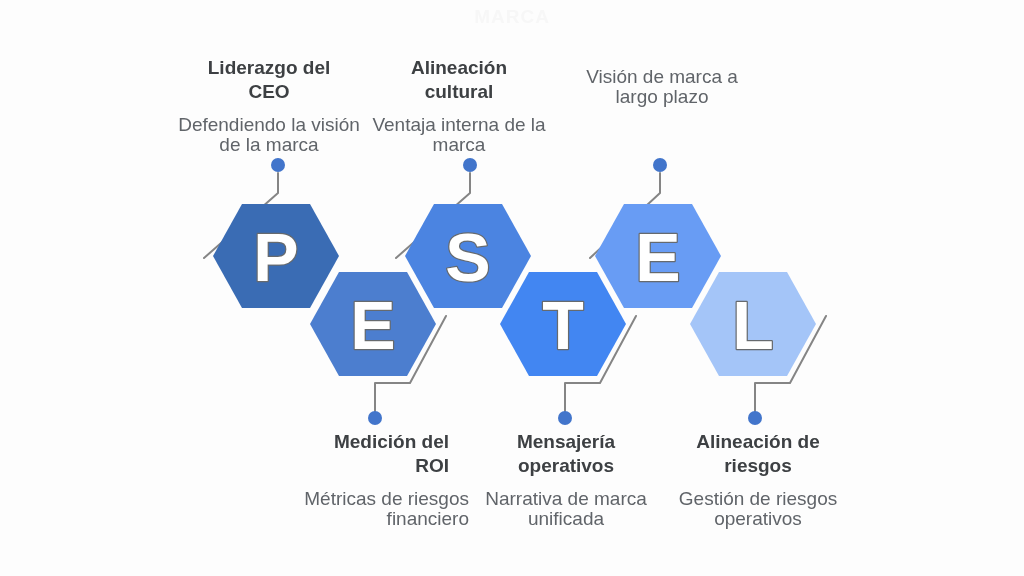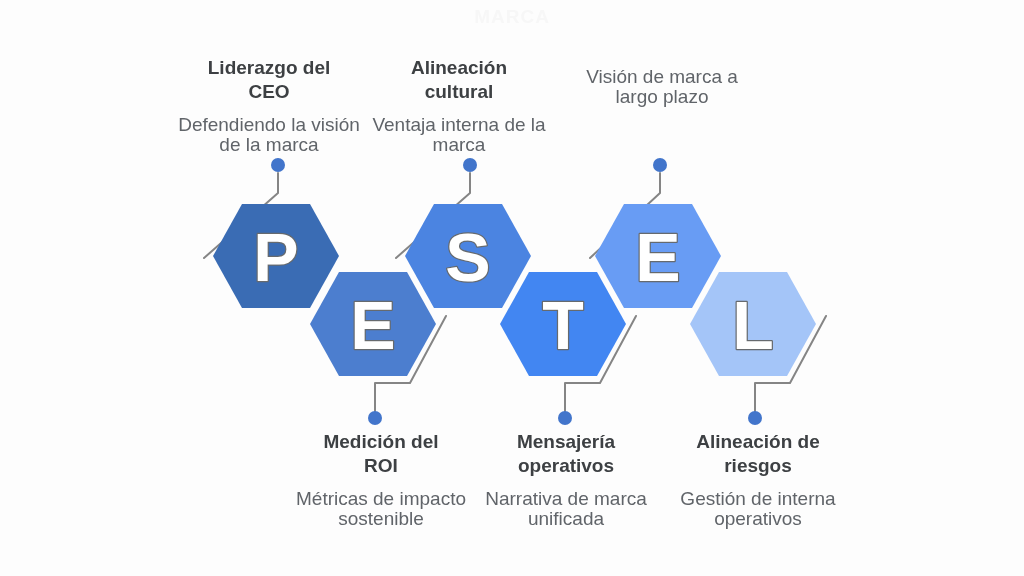--- a/index.html
+++ b/index.html
@@ -32,21 +32,21 @@
     font-size:19px;line-height:24px;font-weight:bold;color:#3d4043;
   }
   .callout .subtitle{
     margin-top:11px;
     font-size:19px;line-height:20px;color:#606469;
   }
   
   .c-top{top:56px;}
   .c-bottom{top:430px;}
   .c1{left:174px;} .c2{left:364px;} .c3{left:567px;}
-  .c4{left:286px;} .c5{left:471px;} .c6{left:663px;}
+  .c4{left:279px;text-align:right;} .c5{left:471px;} .c6{left:663px;}
 </style>
 </head>
 <body>
 
 <div class="stage">
 
   <div class="watermark">MARCA</div>
 
   <svg class="diagram-svg" width="1024" height="576" viewBox="0 0 1024 576" xmlns="http://www.w3.org/2000/svg">
 
@@ -87,24 +87,24 @@
   <div class="callout c-top c2">
     <div class="title">Alineación cultural</div>
     <div class="subtitle">Ventaja interna de la marca</div>
   </div>
   <div class="callout c-top c3">
     <div class="subtitle">Visión de marca a largo plazo</div>
   </div>
 
   <div class="callout c-bottom c4">
     <div class="title">Medición del ROI</div>
-    <div class="subtitle">Métricas de impacto sostenible</div>
+    <div class="subtitle">Métricas de riesgos financiero</div>
   </div>
   <div class="callout c-bottom c5">
     <div class="title">Mensajería operativos</div>
     <div class="subtitle">Narrativa de marca unificada</div>
   </div>
   <div class="callout c-bottom c6">
     <div class="title">Alineación de riesgos</div>
-    <div class="subtitle">Gestión de interna operativos</div>
+    <div class="subtitle">Gestión de riesgos operativos</div>
   </div>
 
 </div>
 
 </body></html>

